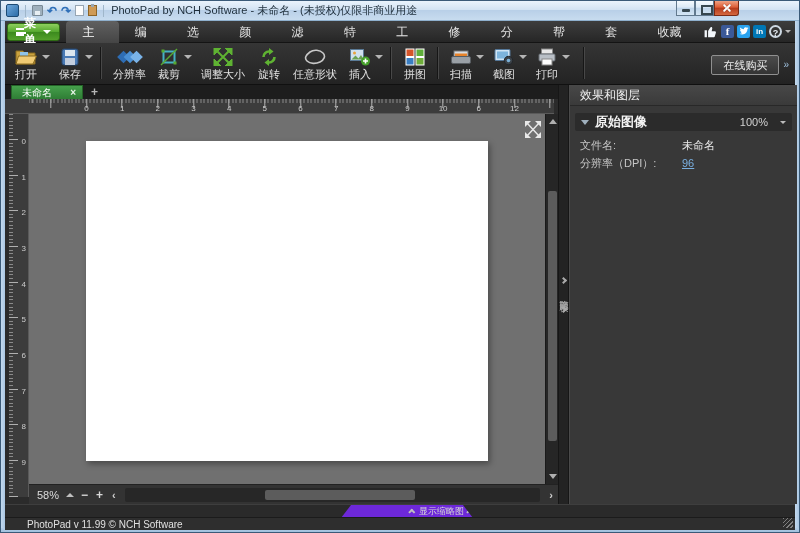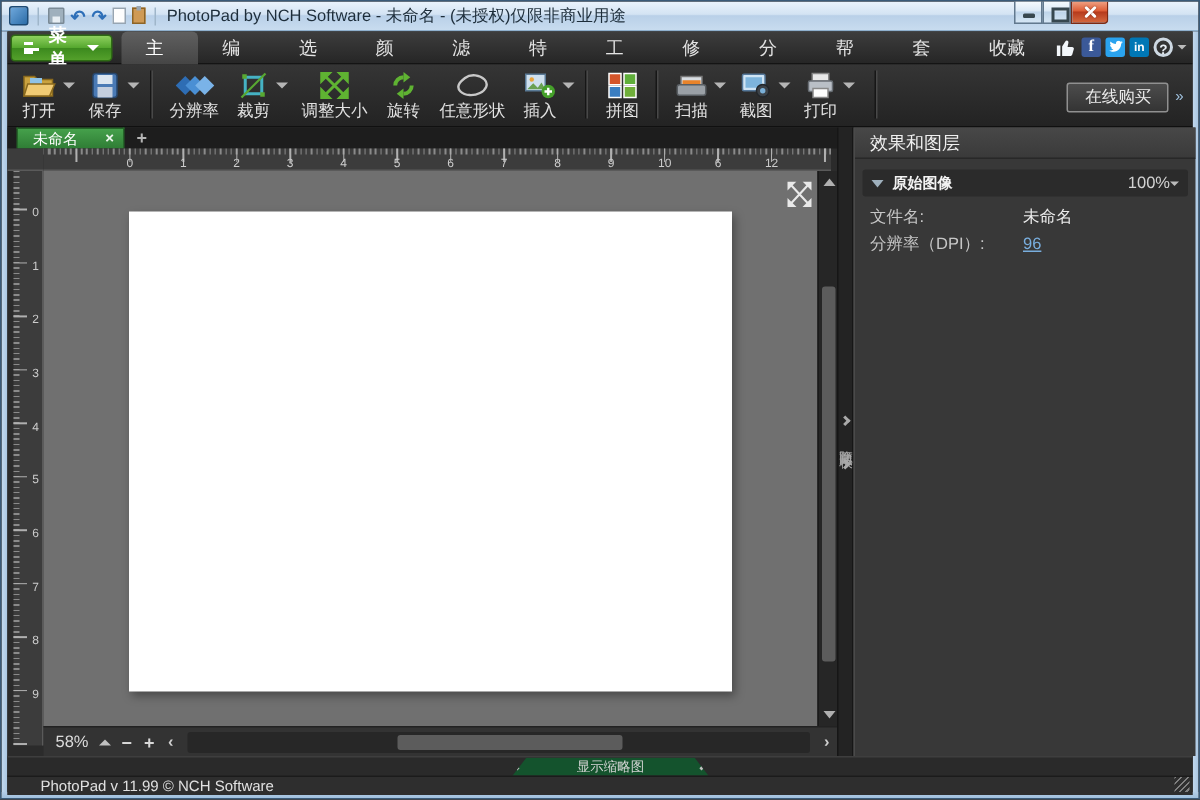--- a/index.html
+++ b/index.html
@@ -30,21 +30,21 @@
   .wc-close{width:25px;border-bottom-right-radius:3px;background:linear-gradient(#f0a183,#dd5c35 45%,#b63a1c 50%,#d4683f);border-color:#7c2a14;}
   .wc-close::before,.wc-close::after{content:"";position:absolute;left:50%;top:50%;width:10px;height:2px;background:#fff;border-radius:1px;box-shadow:0 0 1px #7c2a14;}
   .wc-close::before{transform:translate(-50%,-50%) rotate(45deg);}
   .wc-close::after{transform:translate(-50%,-50%) rotate(-45deg);}
 
   
   .app{left:4px;right:4px;top:20px;bottom:4px;background:#2d2d2d;}
 
   
   .menubar{left:0;top:0;width:100%;height:22px;background:linear-gradient(#3d3d3d,#262626);border-bottom:1px solid #141414;display:flex;align-items:center;}
-  .menu-btn{display:flex;align-items:center;gap:10px;height:18px;margin:0 6px 0 2px;padding:0 8px;border-radius:3px;background:linear-gradient(#8ed05e,#56a82f 48%,#3c8a1e 52%,#54a02b);border:1px solid #2e6b14;color:#fff;font-size:12px;font-weight:bold;}
+  .menu-btn{display:flex;align-items:center;gap:0;height:18px;margin:0 6px 0 2px;padding:0 8px;border-radius:3px;background:linear-gradient(#8ed05e,#56a82f 48%,#3c8a1e 52%,#54a02b);border:1px solid #2e6b14;color:#fff;font-size:12px;font-weight:bold;}
   .hamburger{width:10px;height:8px;border-top:2px solid #fff;border-bottom:2px solid #fff;position:relative;}
   .hamburger::after{content:"";position:absolute;left:0;top:2px;width:10px;height:2px;background:#fff;}
   .tri-down{width:0;height:0;border-left:4px solid transparent;border-right:4px solid transparent;border-top:4px solid #fff;}
   .menu-tab{color:#e4e4e4;font-size:12px;height:22px;line-height:22px;padding:0 16px;cursor:default;}
   .menu-tab.active{background:linear-gradient(#606060,#454545);border-radius:4px 4px 0 0;color:#fff;}
   .social{margin-left:auto;display:flex;align-items:center;gap:3px;padding-right:4px;}
   .sq{width:13px;height:13px;border-radius:2px;color:#fff;font-size:9px;font-weight:bold;text-align:center;line-height:13px;}
   .sq-fb{background:#3b5998;font-family:"Liberation Serif",serif;font-size:11px;}
   .sq-tw{background:#2aa3ef;display:flex;align-items:center;justify-content:center;}
   .sq-in{background:#0077b5;font-size:8px;}
@@ -111,34 +111,34 @@
   .zoombar{left:24px;top:399px;width:529px;height:20px;background:#333333;border-top:1px solid #222;display:flex;align-items:center;}
   .zoom-val{font-size:11px;color:#dcdcdc;padding:0 4px 0 8px;}
   .tri-up-sm{width:0;height:0;border-left:4px solid transparent;border-right:4px solid transparent;border-bottom:4px solid #c0c0c0;margin:0 3px;}
   .zbtn{font-size:12px;font-weight:bold;color:#d8d8d8;padding:0 4px;line-height:18px;}
   .h-track{position:relative;flex:1;height:14px;margin:0 4px;background:#272727;border-radius:2px;}
   .h-thumb{position:absolute;left:140px;top:2px;width:150px;height:10px;background:#5c5c5c;border-radius:2px;}
   .scroll-glyph{font-size:11px;font-weight:bold;color:#cfcfcf;padding:0 5px;}
 
   
   .thumbbar{left:0;top:419px;width:100%;height:13px;background:#2a2a2a;border-top:1px solid #3e3e3e;}
-  .thumb-tab{position:absolute;left:336px;top:0;width:132px;height:13px;background:#14532d;clip-path:polygon(0 100%,10px 0,calc(100% - 10px) 0,100% 100%);display:flex;align-items:center;justify-content:space-between;gap:4px;}
+  .thumb-tab{position:absolute;left:336px;top:0;width:132px;height:13px;background:#6d28d9;clip-path:polygon(0 100%,10px 0,calc(100% - 10px) 0,100% 100%);display:flex;align-items:center;justify-content:flex-end;gap:4px;}
   .chev-up{width:5px;height:5px;border-top:2px solid #c0c0c0;border-left:2px solid #c0c0c0;transform:rotate(45deg) translateY(1px);flex:none;}
   .thumb-label{font-size:9px;color:#d5d5d5;}
   .statusbar{left:0;top:432px;width:100%;height:13px;background:#2e2e2e;border-top:1px solid #1b1b1b;display:flex;align-items:center;}
   .status-text{font-size:10px;color:#e0e0e0;padding-left:22px;}
   .grip{position:absolute;right:2px;bottom:2px;width:10px;height:10px;background:repeating-linear-gradient(135deg,#808080 0 1px,transparent 1px 3px);}
 
   
   .rpanel{left:564px;top:0;width:228px;height:419px;background:#383838;border-left:1px solid #4a4a4a;}
   .rp-header{height:21px;line-height:21px;padding-left:10px;font-size:12px;color:#f0f0f0;background:linear-gradient(#484848,#3a3a3a);border-bottom:1px solid #282828;}
   .rp-section{display:flex;align-items:center;height:18px;margin:7px 5px 5px 5px;padding:0 6px;background:#2b2b2b;border-radius:2px;}
   .tri-down-gray{width:0;height:0;border-left:4px solid transparent;border-right:4px solid transparent;border-top:5px solid #9fb0bd;}
-  .rp-section .sec-name{font-size:10px;font-weight:bold;color:#f3f3f3;margin-left:6px;}
-  .rp-zoom{margin-left:auto;display:flex;align-items:center;gap:0;font-size:11px;color:#d2d2d2;}
+  .rp-section .sec-name{font-size:13px;font-weight:bold;color:#f3f3f3;margin-left:6px;}
+  .rp-zoom{margin-left:auto;display:flex;align-items:center;gap:12px;font-size:11px;color:#d2d2d2;}
   .rp-row{display:flex;padding:2px 0 2px 10px;font-size:11px;line-height:14px;gap:14px;}
   .rp-label{width:88px;color:#c6c6c6;flex:none;}
   .rp-value{color:#ececec;}
   .rp-value.link{color:#79aede;text-decoration:underline;}
 </style>
 </head>
 <body>
 
 <div class="window">
 

